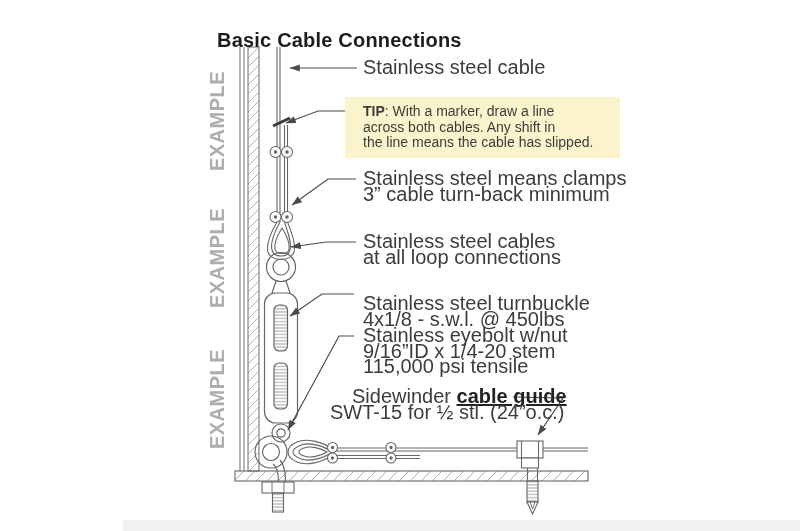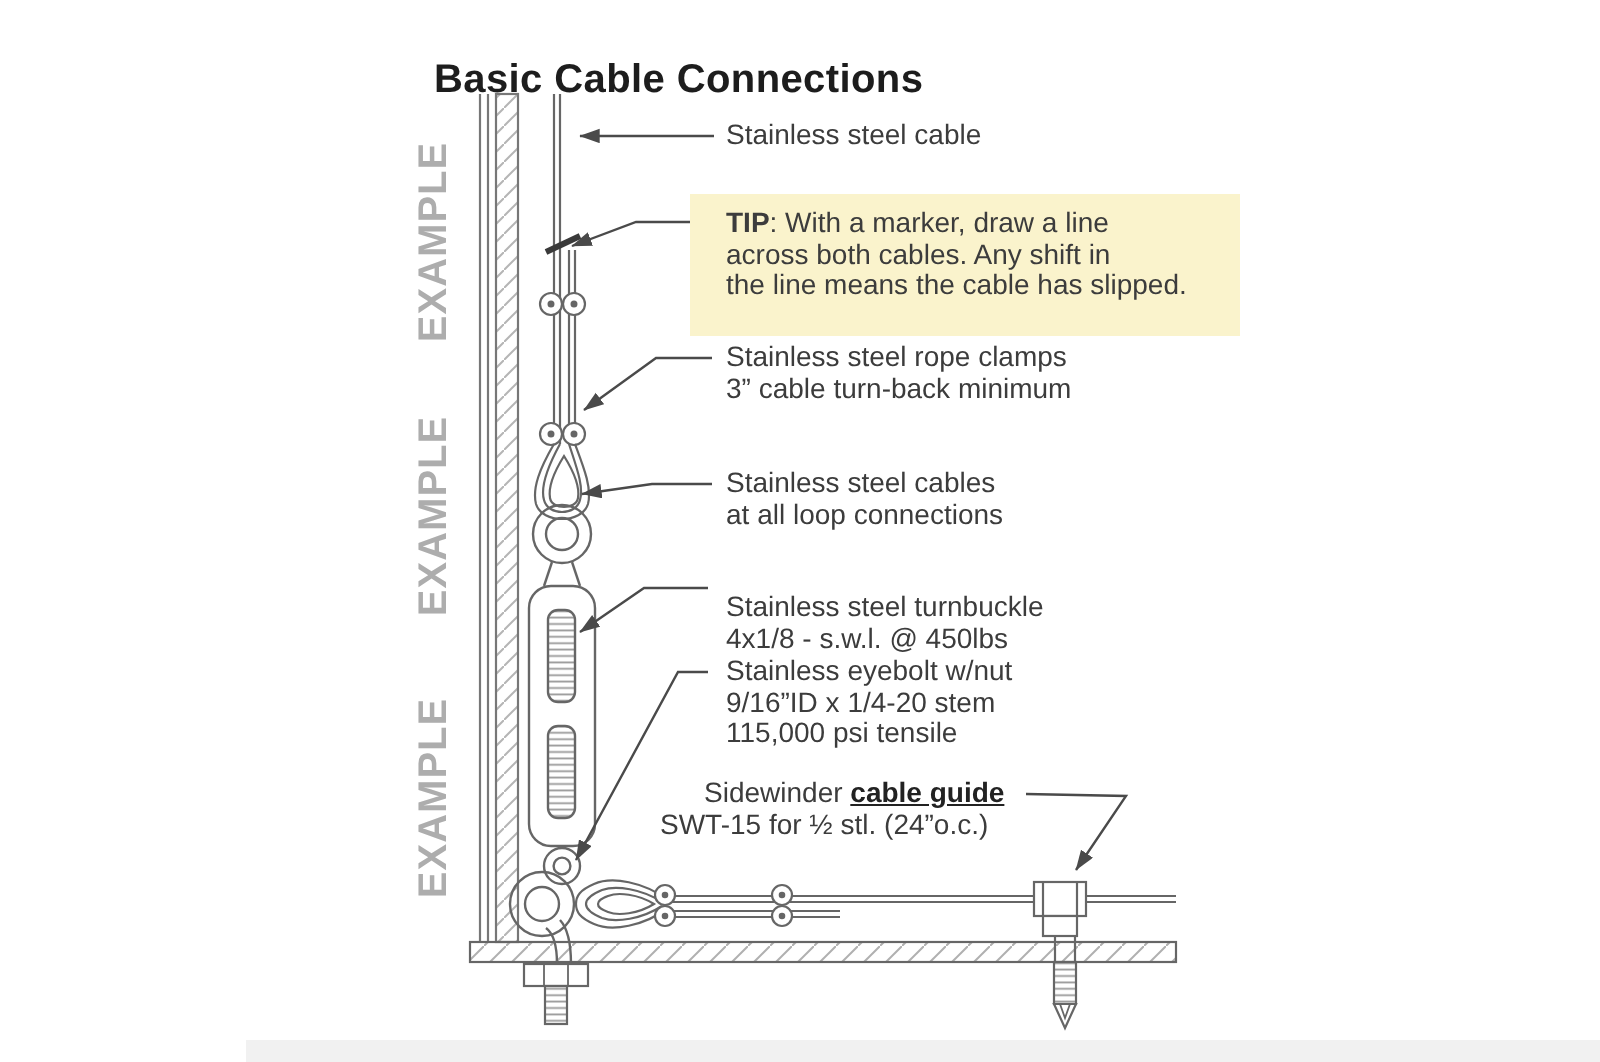--- a/index.html
+++ b/index.html
@@ -9,26 +9,26 @@
     font-family:"Liberation Sans", sans-serif;
     color:#3c3c3c;
   }
   #art{position:absolute;left:0;top:0;}
   .title{
     position:absolute;left:217px;top:16px;
     font-size:20px;font-weight:bold;color:#1d1d1d;letter-spacing:0.2px;
     white-space:nowrap;
   }
   .label{
-    position:absolute;font-size:14px;line-height:15.5px;white-space:nowrap;
+    position:absolute;font-size:20px;line-height:15.5px;white-space:nowrap;
     color:#3c3c3c;
   }
   .label b{color:#222;text-decoration:underline;}
   .tipbox{
-    position:absolute;left:345px;top:97px;width:275px;height:71px;
+    position:absolute;left:345px;top:97px;width:275px;height:61px;
     background:#faf3cc;
   }
   .tipbox .tiptext{
     position:absolute;left:18px;top:7px;font-size:14px;line-height:15.5px;
     white-space:nowrap;color:#3c3c3c;
   }
   .watermark{
     position:absolute;width:120px;height:24px;left:158px;
     transform:rotate(-90deg);
     text-align:center;
@@ -176,21 +176,21 @@
 
   <div class="tipbox">
     <div class="tiptext">
       <div><b>TIP</b><span>: With a marker, draw a line</span></div>
       <div>across both cables. Any shift in</div>
       <div>the line means the cable has slipped.</div>
     </div>
   </div>
 
   <div class="label" style="left:363px;top:171px;">
-    <div>Stainless steel rope clamps</div>
+    <div>Stainless steel means clamps</div>
     <div>3” cable turn-back minimum</div>
   </div>
 
   <div class="label" style="left:363px;top:234px;">
     <div>Stainless steel cables</div>
     <div>at all loop connections</div>
   </div>
 
   <div class="label" style="left:363px;top:296px;">
     <div>Stainless steel turnbuckle</div>

